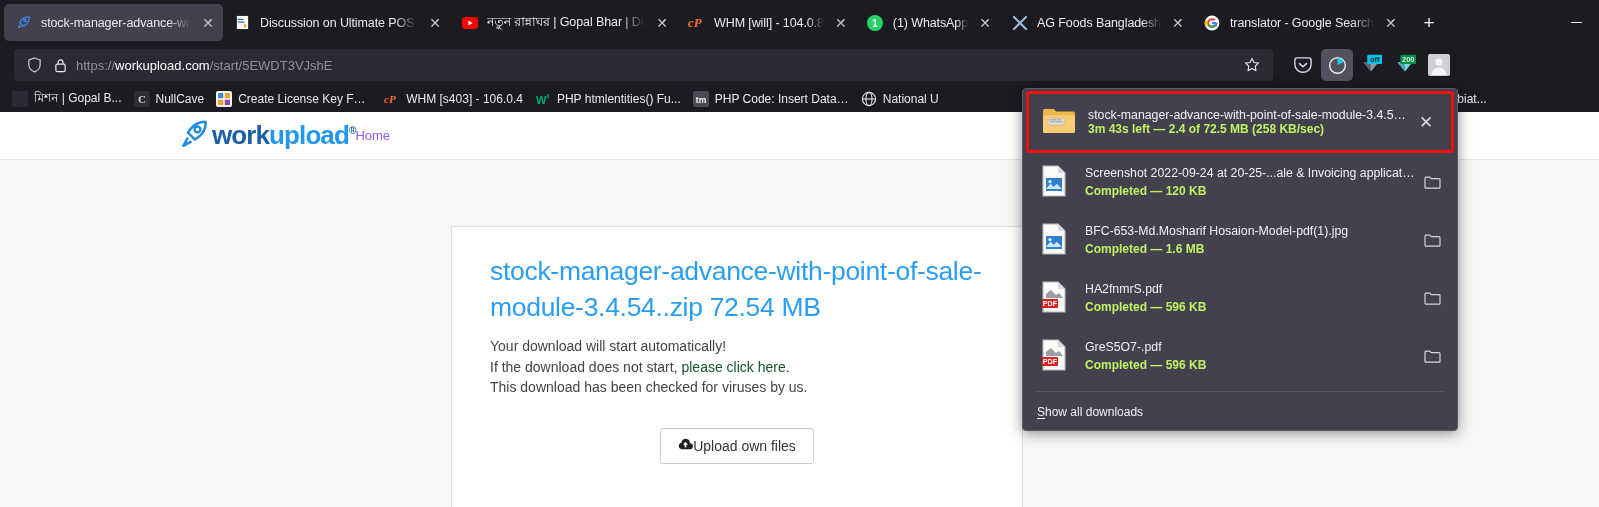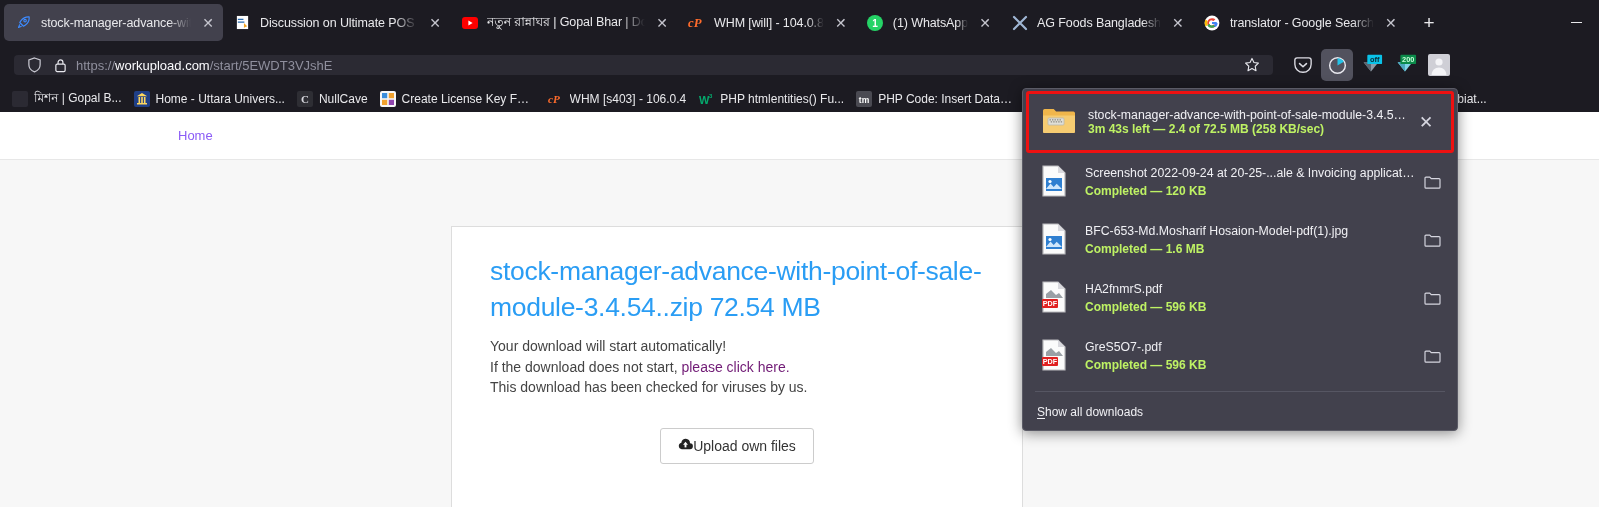--- a/index.html
+++ b/index.html
@@ -77,21 +77,21 @@
   
   .navbar {
     height: 40px;
     display: flex;
     align-items: center;
     padding: 0 8px 0 14px;
     position: relative;
   }
   .urlbar {
     flex: 1 1 auto;
-    height: 20px;
+    height: 32px;
     background: #2b2a33;
     border-radius: 4px;
     display: flex;
     align-items: center;
     padding: 0 8px 0 10px;
     margin-right: 14px;
     max-width: 1259px;
   }
   .url-icon { width: 20px; height: 20px; display: flex; align-items:center; justify-content:center; flex:0 0 20px; margin-right: 6px; }
   .url-text {
@@ -180,21 +180,21 @@
     font-weight: 400;
     letter-spacing: -0.3px;
   }
   .card-line {
     font-size: 14px;
     color: #444444;
     line-height: 20.5px;
     margin-top: 0;
   }
   .card-line.first { margin-top: 11px; }
-  .card-line a { color: #701a75; text-decoration: none; }
+  .card-line a { color: #14532d; text-decoration: none; }
   .upload-wrap { text-align: center; margin-top: 30px; }
   .upload-btn {
     display: inline-flex; align-items: center; 
     border: 1px solid #cccccc;
     background: #ffffff;
     border-radius: 3px;
     padding: 9px 17px;
     font-size: 14px;
     color: #333333;
   }
@@ -425,29 +425,20 @@
 
   <div class="bookmarks">
 
     <div class="bm">
       <span class="bm-ico" style="background:#2b2a33"></span>
       <span class="bm-label">মিশন | Gopal B...</span>
     </div>
     <div class="bm">
       <span class="bm-ico">
         <svg width="16" height="16" viewBox="0 0 16 16">
-            <rect width="16" height="16" rx="2" fill="#1f3f87"></rect>
-            <path d="M3 12h10v1.5H3zM4.5 6h1.6v6H4.5zM7.2 6h1.6v6H7.2zM9.9 6h1.6v6H9.9zM8 2l5.2 3.3H2.8z" fill="#ffd75e"></path>
-          </svg>
-      </span>
-      <span class="bm-label">Home - Uttara Univers...</span>
-    </div>
-    <div class="bm">
-      <span class="bm-ico">
-        <svg width="16" height="16" viewBox="0 0 16 16">
             <rect width="16" height="16" rx="2" fill="#2e2e34"></rect>
             <text x="8" y="12" text-anchor="middle" font-family="Liberation Serif, serif" font-size="11" font-weight="bold" fill="#d7d7de">C</text>
           </svg>
       </span>
       <span class="bm-label">NullCave</span>
     </div>
     <div class="bm">
       <span class="bm-ico">
         <svg width="16" height="16" viewBox="0 0 16 16">
             <rect width="16" height="16" rx="2" fill="#f6f6f6"></rect>
@@ -497,20 +488,30 @@
     </div>
     <div class="bm" style="position:absolute; left:1398px;">
       <span class="bm-label">eway - Babiat...</span>
     </div>
   </div>
 </div>
 
 <div class="viewport">
 
   <div class="site-header">
+    <div class="brand">
+      <span>
+        <svg width="32" height="30" viewBox="0 0 26 24">
+            <path d="M22 2c-5.2.2-9.2 2.3-12 6.2l-1.9 2.7 5.6 5.6 2.7-1.9c3.9-2.8 6-6.8 6.2-12z" fill="none" stroke="#1e88e5" stroke-width="2" stroke-linejoin="round"></path>
+            <circle cx="15.8" cy="8.3" r="2.4" fill="none" stroke="#1e88e5" stroke-width="1.9"></circle>
+            <path d="M8 15l-3.6 6.6 6.6-3.6" fill="none" stroke="#1e88e5" stroke-width="2" stroke-linejoin="round"></path>
+          </svg>
+      </span>
+      <span class="brand-text"><span class="w1">work</span><span class="w2">upload</span><span class="brand-reg">®</span></span>
+    </div>
     <div class="nav-home">Home</div>
   </div>
 
   <div class="card">
     <div class="card-inner">
       <div class="file-title">stock-manager-advance-with-point-of-sale-module-3.4.54..zip 72.54 MB</div>
       <div class="card-line first">Your download will start automatically!</div>
       <div class="card-line"><span>If the download does not start, </span><a href="#">please click here.</a></div>
       <div class="card-line">This download has been checked for viruses by us.</div>
 

